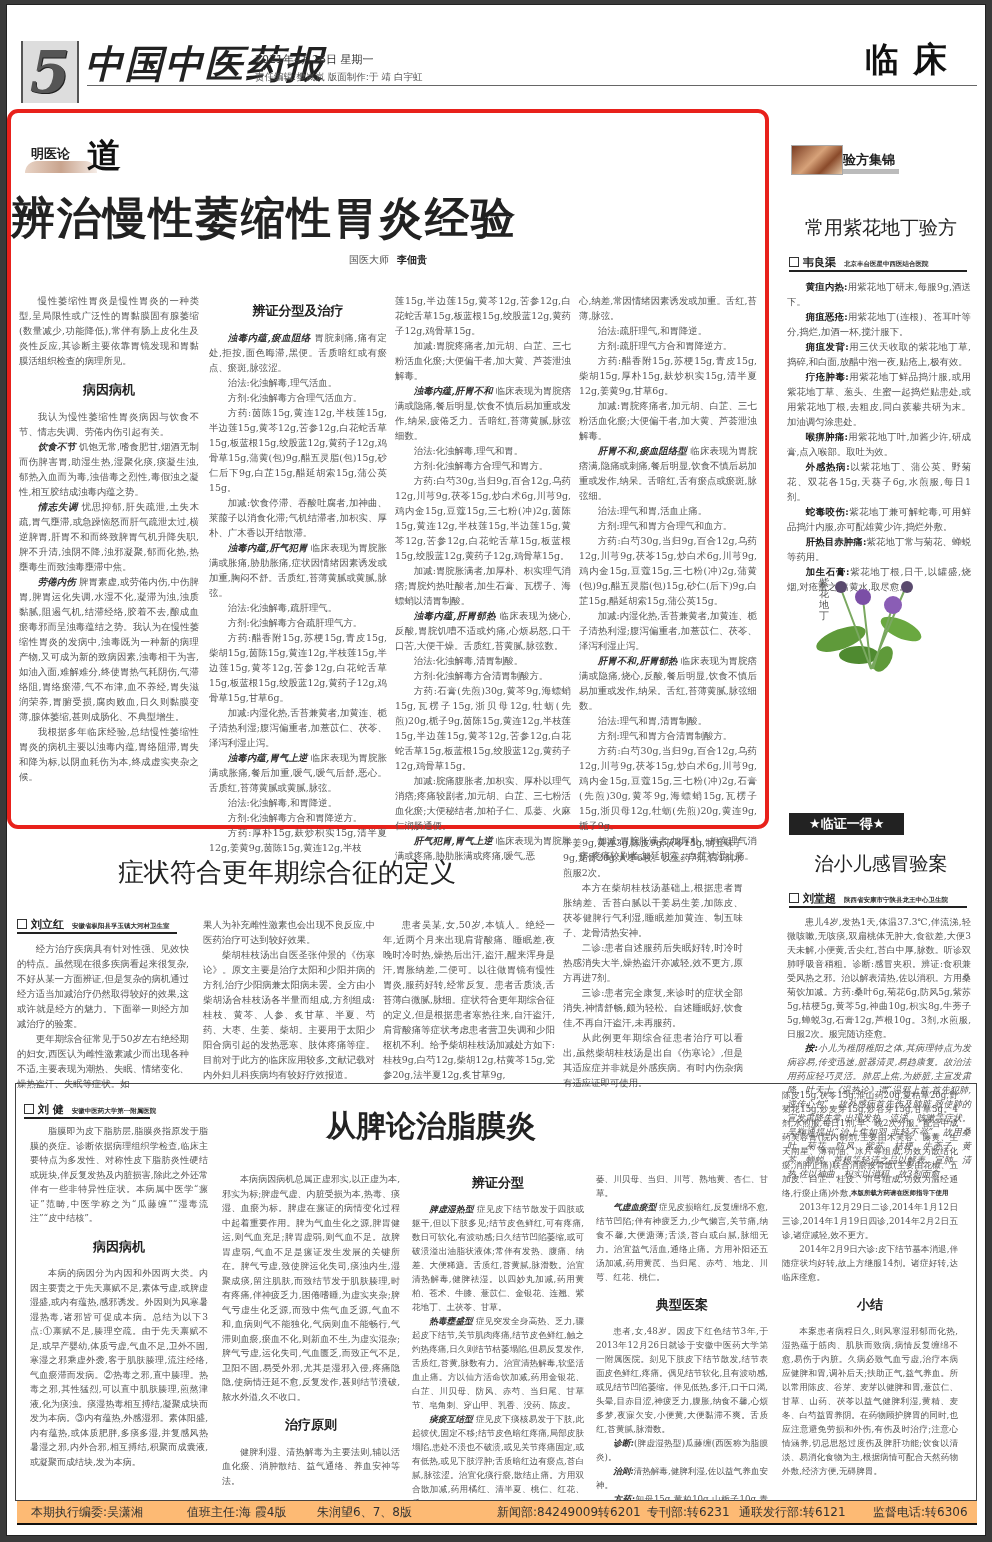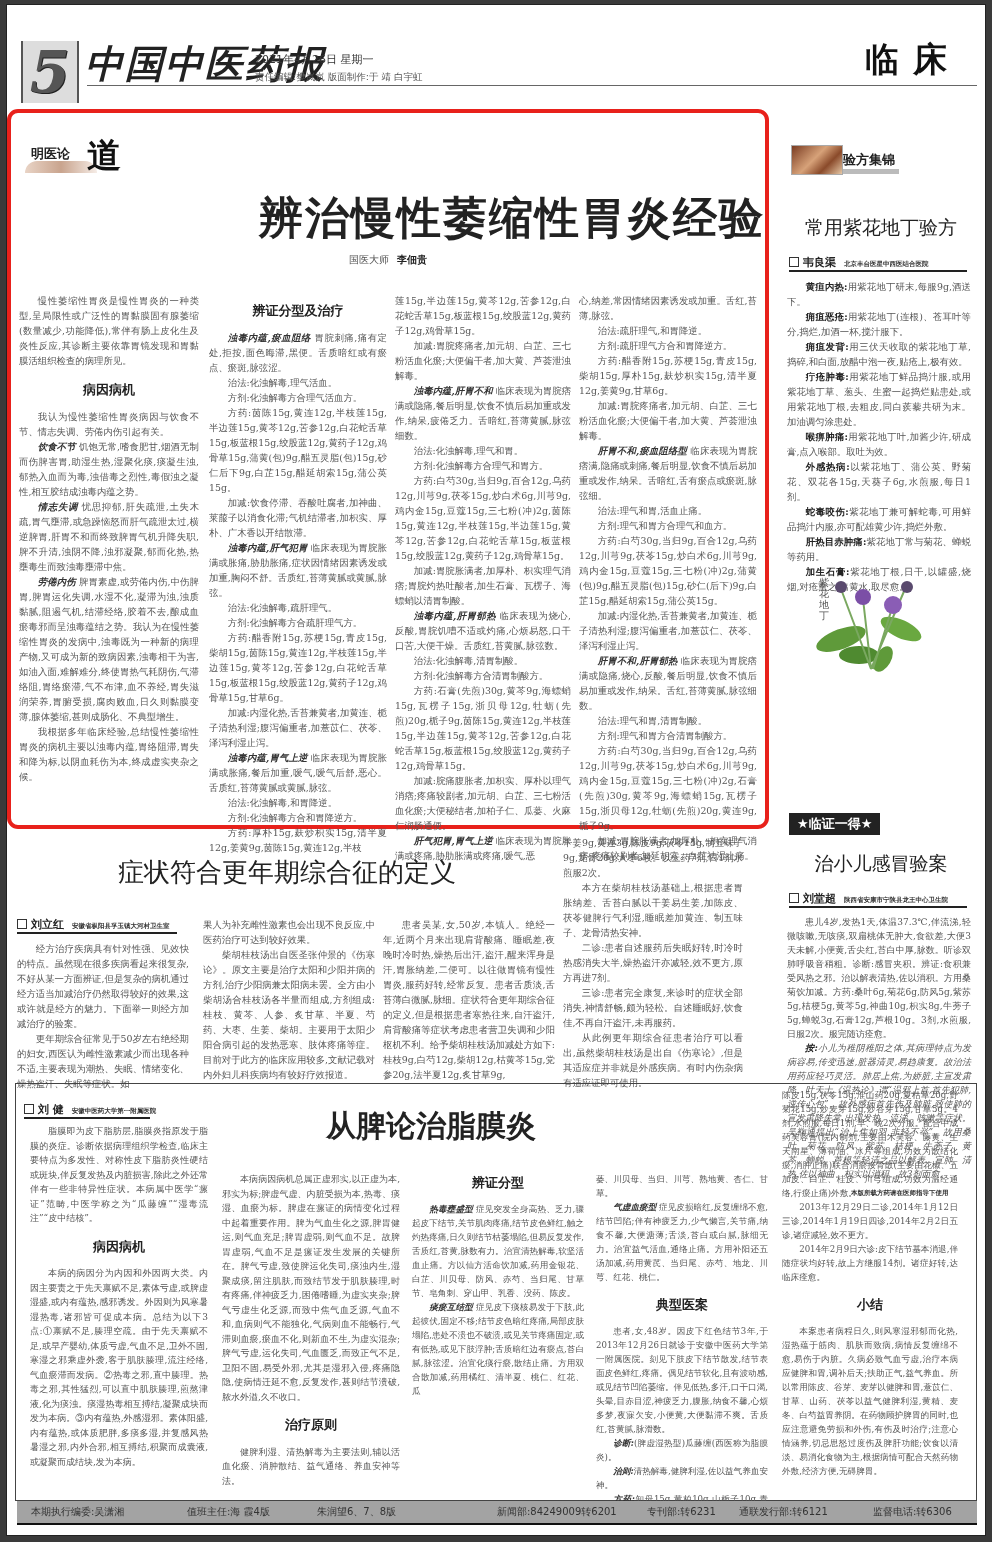--- a/index.html
+++ b/index.html
@@ -11,47 +11,47 @@
 .logo{position:absolute;left:78px;top:34px;font-family:"DejaVu Serif",serif;font-size:38px;font-weight:bold;font-style:italic;color:#222;letter-spacing:2px}
 .mast-meta{position:absolute;left:248px;top:46px;font-family:"DejaVu Sans",sans-serif;font-size:11px;color:#333;line-height:17px}
 .mast-meta .small{font-size:9.5px;color:#555}
 .mast-line{position:absolute;left:80px;top:80px;width:890px;height:1px;background:#666}
 .section{position:absolute;right:26px;top:32px;font-family:"DejaVu Serif",serif;font-weight:bold;font-size:34px;color:#111;letter-spacing:14px}
 .feature{position:absolute;left:0;top:104px;width:762px;height:720px;border:4px solid #e8211b;border-radius:11px;background:#fff}
 .kicker{position:absolute;left:14px;top:22px;width:110px;height:40px}
 .kicker .k1{position:absolute;left:6px;top:10px;font-size:13px;font-weight:bold;color:#222}
 .kicker .k2{position:absolute;left:62px;top:-2px;font-size:34px;font-weight:bold;color:#111}
 .kicker .hill{position:absolute;left:0;top:26px;width:72px;height:12px;background:linear-gradient(90deg,#e9d4c6,#c9a48e 50%,#f5ece6);border-radius:20px 20px 0 0}
-.headline{position:absolute;left:0;width:100%;text-align:right;font-family:"DejaVu Sans",sans-serif;font-weight:bold;color:#222}
+.headline{position:absolute;left:0;width:100%;text-align:left;font-family:"DejaVu Sans",sans-serif;font-weight:bold;color:#222}
 .h1{top:76px;font-size:44px;letter-spacing:2px}
 .byline{position:absolute;top:140px;left:0;width:100%;text-align:center;font-size:10px;color:#555}
 .byline b{color:#222;font-family:"DejaVu Sans",sans-serif;margin-left:8px}
 .col{position:absolute;font-size:9.4px;line-height:15px;color:#555;text-align:justify}
 .col p{text-indent:2em}
 .col .sub{text-align:center;font-family:"DejaVu Sans",sans-serif;font-weight:bold;font-size:13px;color:#222;margin:14px 0 12px;text-indent:0}
 .col .tag{font-style:italic;font-weight:bold;color:#333}
 .col b{color:#222}
 .sidebar{position:absolute;left:774px;top:104px;width:200px;height:990px}
 .sb-badge{position:absolute;left:10px;top:36px;width:112px;height:30px}
 .sb-badge .img{position:absolute;left:0;top:0;width:52px;height:30px;background:linear-gradient(135deg,#7a3c22,#d7a279 45%,#8a4a2a 70%,#e6c8a6);border:1px solid #aaa}
 .sb-badge .lbl{position:absolute;left:52px;top:6px;font-weight:bold;font-size:13px;color:#222;font-family:"DejaVu Sans",sans-serif}
 .sb-badge .bar{position:absolute;left:52px;top:24px;width:56px;height:5px;background:#bbb}
 .sb-title{position:absolute;left:0;width:200px;text-align:center;font-family:"DejaVu Sans",sans-serif;font-size:19px;color:#222}
 .author{position:absolute;border-bottom:2px solid #222;font-family:"DejaVu Sans",sans-serif;font-weight:bold;font-size:11px;color:#222;white-space:nowrap}
 .author .box{display:inline-block;width:10px;height:10px;border:1px solid #333;margin-right:4px;vertical-align:-1px}
 .author .aff{font-size:6.5px;font-weight:bold;color:#333;margin-left:8px}
 .plant{position:absolute;left:20px;top:760px;width:140px;height:120px}
 .plant .cap{position:absolute;left:18px;top:18px;width:10px;font-size:10px;line-height:11px;color:#555}
-.badge2{position:absolute;left:8px;top:706px;background:#222;color:#fff;font-family:"DejaVu Sans",sans-serif;font-weight:bold;font-size:13px;padding:2px 8px}
+.badge2{position:absolute;left:8px;top:706px;background:#222;color:#fff;font-family:"DejaVu Sans",sans-serif;font-weight:bold;font-size:13px;padding:2px 20px}
 .disclaimer{position:absolute;left:70px;top:970px;font-size:6.5px;font-weight:bold;color:#333;font-family:"DejaVu Sans",sans-serif}
 .art2{position:absolute;left:0;top:824px;width:768px;height:252px}
 .h2{position:absolute;left:0;width:560px;text-align:center;top:26px;font-family:"DejaVu Sans",sans-serif;font-size:26px;color:#222}
 .art3{position:absolute;left:8px;top:1078px;width:962px;height:418px;border:1px solid #444}
 .h3{position:absolute;left:310px;top:22px;font-family:"DejaVu Serif",serif;font-weight:bold;font-size:30px;color:#222}
-.footer{position:absolute;left:10px;top:1496px;width:960px;height:24px;background:#a3a3a3;border-bottom:2px solid #111;display:flex;align-items:center;font-family:"DejaVu Sans",sans-serif;font-size:10px;color:#333}
+.footer{position:absolute;left:10px;top:1496px;width:960px;height:24px;background:#fdba74;border-bottom:2px solid #111;display:flex;align-items:center;font-family:"DejaVu Sans",sans-serif;font-size:12px;color:#333}
 .footer span{position:absolute}
 </style>
 </head>
 <body>
 
 <div class="page">
 
   <div class="mast">
     <div class="pnum">5</div>
     <div class="logo">中国中医药报</div>
@@ -224,20 +224,21 @@
     </div>
 
     <div class="col" style="left:206px;top:88px;width:178px;font-size:9px;line-height:14.5px">
       <p>本病病因病机总属正虚邪实,以正虚为本,邪实为标;脾虚气虚、内脏受损为本,热毒、痰湿、血瘀为标。脾虚在瘰证的病情变化过程中起着重要作用。脾为气血生化之源,脾胃健运,则气血充足;脾胃虚弱,则气血不足。故脾胃虚弱,气血不足是瘰证发生发展的关键所在。脾气亏虚,致使脾运化失司,痰浊内生,湿聚成痰,留注肌肤,而致结节发于肌肤腠理,时有疼痛,伴神疲乏力,困倦嗜睡,为虚实夹杂;脾气亏虚生化乏源,而致中焦气血乏源,气血不和,血病则气不能独化,气病则血不能畅行,气滞则血瘀,瘀血不化,则新血不生,为虚实混杂;脾气亏虚,运化失司,气血匮乏,而致正气不足,卫阳不固,易受外邪,尤其是湿邪入侵,疼痛隐隐,使病情迁延不愈,反复发作,甚则结节溃破,脓水外溢,久不收口。</p>
       <div class="sub">治疗原则</div>
       <p>健脾利湿、清热解毒为主要法则,辅以活血化瘀、消肿散结、益气通络、养血安神等法。</p>
     </div>
 
     <div class="col" style="left:396px;top:88px;width:172px;font-size:8.6px;line-height:14px">
       <div class="sub" style="margin-top:4px">辨证分型</div>
+      <p><span class="tag">脾虚湿热型</span> <span>症见皮下结节散发于四肢或躯干,但以下肢多见;结节皮色鲜红,可有疼痛,数日可软化,有波动感;日久结节凹陷萎缩,或可破溃溢出油脂状液体;常伴有发热、腹痛、纳差、大便稀溏。舌质红,苔黄腻,脉滑数。治宜清热解毒,健脾祛湿。以四妙丸加减,药用黄柏、苍术、牛膝、薏苡仁、金银花、连翘、紫花地丁、土茯苓、甘草。</span></p>
       <p><span class="tag">热毒壅盛型</span> <span>症见突发全身高热、乏力,骤起皮下结节,关节肌肉疼痛,结节皮色鲜红,触之灼热疼痛,日久则结节枯萎塌陷,但易反复发作,舌质红,苔黄,脉数有力。治宜清热解毒,软坚活血止痛。方以仙方活命饮加减,药用金银花、白芷、川贝母、防风、赤芍、当归尾、甘草节、皂角刺、穿山甲、乳香、没药、陈皮。</span></p>
       <p><span class="tag">痰瘀互结型</span> <span>症见皮下痰核易发于下肢,此起彼伏,固定不移;结节皮色暗红疼痛,局部皮肤塌陷,患处不溃也不破溃,或见关节疼痛固定,或有低热,或见下肢浮肿;舌质暗红边有瘀点,苔白腻,脉弦涩。治宜化痰行瘀,散结止痛。方用双合散加减,药用橘红、清半夏、桃仁、红花、瓜</span></p>
     </div>
 
     <div class="col" style="left:580px;top:88px;width:172px;font-size:8.6px;line-height:14px">
       <p style="text-indent:0">蒌、川贝母、当归、川芎、熟地黄、杏仁、甘草。</p>
       <p><span class="tag">气虚血瘀型</span> <span>症见皮损暗红,反复缠绵不愈,结节凹陷;伴有神疲乏力,少气懒言,关节痛,纳食不馨,大便溏薄;舌淡,苔白或白腻,脉细无力。治宜益气活血,通络止痛。方用补阳还五汤加减,药用黄芪、当归尾、赤芍、地龙、川芎、红花、桃仁。</span></p>
       <div class="sub">典型医案</div>
       <p>患者,女,48岁。因皮下红色结节3年,于2013年12月26日就诊于安徽中医药大学第一附属医院。刻见下肢皮下结节散发,结节表面皮色鲜红,疼痛。偶见结节软化,且有波动感,或见结节凹陷萎缩。伴见低热,多汗,口干口渴,头晕,目赤目涩,神疲乏力,腹胀,纳食不馨,心烦多梦,夜寐欠安,小便黄,大便黏滞不爽。舌质红,苔黄腻,脉滑数。</p>
       <p><span class="tag">诊断:</span><span>(脾虚湿热型)瓜藤缠(西医称为脂膜炎)。</span></p>

